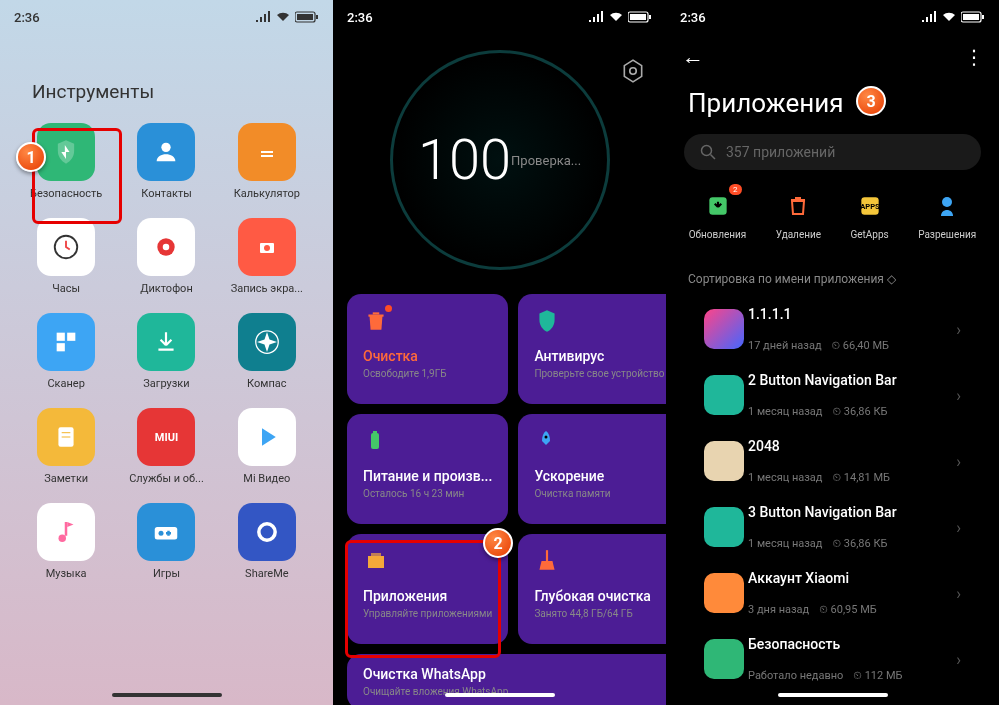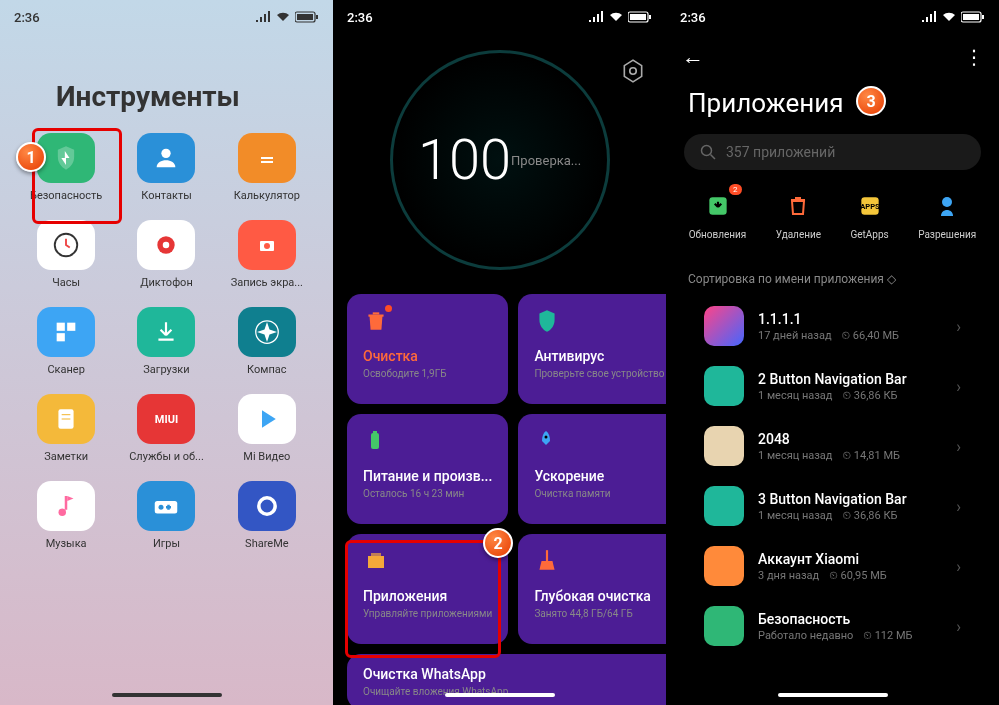--- a/index.html
+++ b/index.html
@@ -3,24 +3,24 @@
 <meta charset="utf-8">
 <style>
 * { margin: 0; padding: 0; box-sizing: border-box; font-family: -apple-system, Roboto, Arial, sans-serif; }
 body { background: #f0f0f0; display: flex; gap: 0; width: 999px; height: 705px; }
 .screen { position: relative; width: 333px; height: 705px; overflow: hidden; }
 .s1 { background: linear-gradient(180deg, #c2d8e8 0%, #d8b8c8 100%); }
 .s2, .s3 { background: #000; color: #fff; }
 .status-bar { display: flex; justify-content: space-between; align-items: center; padding: 8px 14px 4px; font-size: 13px; font-weight: 500; height: 30px; }
 .s1 .status-bar { color: #333; }
 .status-icons { display: flex; gap: 4px; align-items: center; }
-.folder-title { font-size: 28px; font-weight: 700; color: #333; padding: 50px 0 20px 32px; margin-left: 24px; }
+.folder-title { font-size: 19px; font-weight: 400; color: #333; padding: 50px 0 20px 32px; }
 .app-grid { display: grid; grid-template-columns: repeat(3, 1fr); gap: 18px 8px; padding: 0 20px; }
 .app-item { display: flex; flex-direction: column; align-items: center; gap: 6px; }
-.app-icon { width: 58px; height: 50px; border-radius: 14px; display: flex; align-items: center; justify-content: center; font-size: 26px; color: #fff; }
+.app-icon { width: 58px; height: 58px; border-radius: 14px; display: flex; align-items: center; justify-content: center; font-size: 26px; color: #fff; }
 .app-label { font-size: 11px; color: #333; text-align: center; max-width: 80px; white-space: nowrap; overflow: hidden; text-overflow: ellipsis; }
 .highlight { position: absolute; border: 3px solid #e60000; border-radius: 6px; pointer-events: none; }
 .marker { position: absolute; width: 30px; height: 30px; border-radius: 50%; background: radial-gradient(circle at 35% 30%, #ff8844, #e63a00); border: 2px solid #fff; color: #fff; font-weight: bold; display: flex; align-items: center; justify-content: center; font-size: 16px; box-shadow: 0 2px 4px rgba(0,0,0,0.4); z-index: 10; }
 .ring { width: 220px; height: 220px; border-radius: 50%; border: 3px solid rgba(20,100,100,0.6); margin: 20px auto 0; display: flex; flex-direction: row; align-items: center; justify-content: center; position: relative; background: radial-gradient(circle, rgba(0,40,40,0.4) 0%, transparent 70%); }
 .ring-score { font-size: 56px; font-weight: 300; }
 .ring-sub { font-size: 13px; color: #888; margin-top: 0; }
 .hex-icon { position: absolute; top: 58px; right: 20px; width: 26px; height: 26px; }
 .tile-grid { display: grid; grid-template-columns: 1fr 1fr; gap: 10px; padding: 24px 14px 0; }
 .tile { background: #4c1d95; border-radius: 14px; padding: 14px 16px 16px; position: relative; min-height: 110px; }
 .tile-icon { width: 26px; height: 26px; margin-bottom: 14px; position: relative; }
@@ -33,25 +33,25 @@
 .menu-dots { font-size: 20px; margin-left: auto; letter-spacing: -1px; }
 .page-title { font-size: 26px; font-weight: 400; padding: 14px 22px 16px; }
 .search { background: #1a1a1a; border-radius: 30px; margin: 0 18px 20px; padding: 10px 16px; display: flex; align-items: center; gap: 10px; color: #666; font-size: 14px; }
 .action-row { display: flex; justify-content: space-around; padding: 0 8px 24px; }
 .action { display: flex; flex-direction: column; align-items: center; gap: 7px; }
 .action-icon { width: 32px; height: 32px; display: flex; align-items: center; justify-content: center; font-size: 20px; position: relative; }
 .action-label { font-size: 10px; color: #ccc; }
 .badge { position: absolute; top: -6px; right: -8px; background: #ff4d26; color: #fff; border-radius: 8px; font-size: 8px; padding: 1px 4px; min-width: 12px; text-align: center; }
 .sort-row { padding: 8px 22px 10px; font-size: 12px; color: #888; }
 .app-list { padding: 0 22px; }
-.list-item { display: flex; align-items: center; gap: 14px; padding: 10px 16px; justify-content: space-between; }
+.list-item { display: flex; align-items: center; gap: 4px; padding: 10px 16px; justify-content: space-between; }
 .list-icon { width: 40px; height: 40px; border-radius: 10px; flex-shrink: 0; display: flex; align-items: center; justify-content: center; font-size: 18px; color: #fff; }
 .list-body { flex: 1; min-width: 0; }
 .list-title { font-size: 14px; font-weight: 500; white-space: nowrap; overflow: hidden; text-overflow: ellipsis; }
-.list-sub { font-size: 11px; color: #777; margin-top: 2px; display: flex; align-items: center; gap: 10px; }
+.list-sub { font-size: 11px; color: #777; margin-top: 17px; display: flex; align-items: center; gap: 10px; }
 .list-chev { color: #555; font-size: 16px; }
 .navbar { position: absolute; bottom: 8px; left: 50%; transform: translateX(-50%); width: 110px; height: 4px; background: #fff; border-radius: 2px; }
 .s1 .navbar { background: #333; }
 svg { display: block; }
 </style>
 </head>
 <body>
 
 <div class="screen s1">
   <div class="status-bar">

